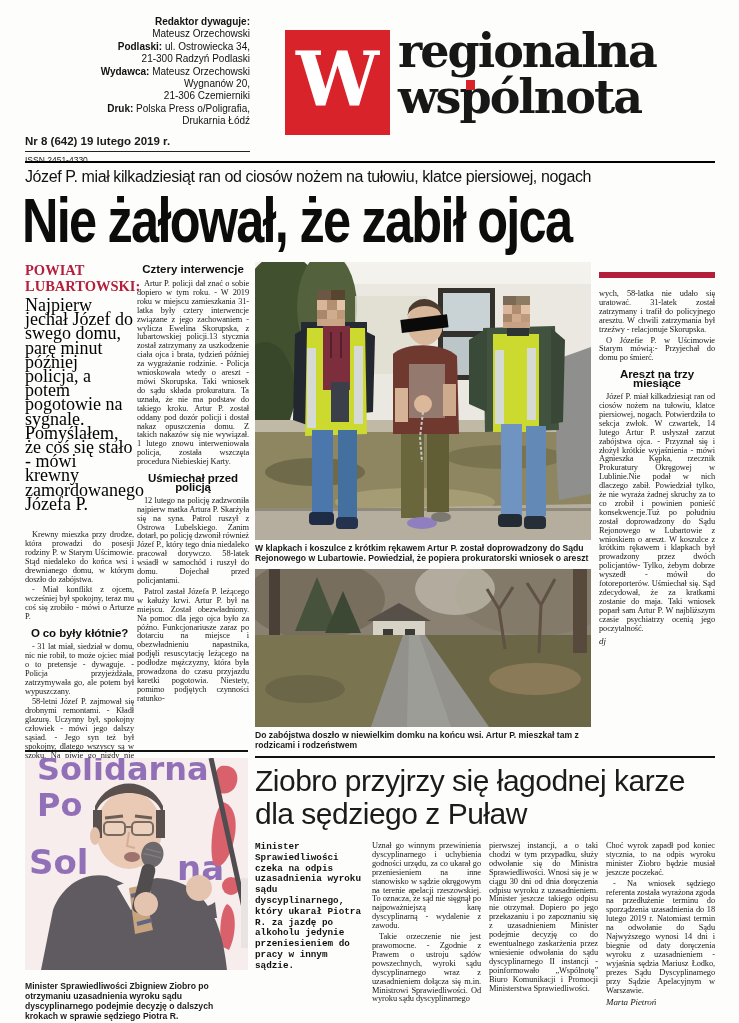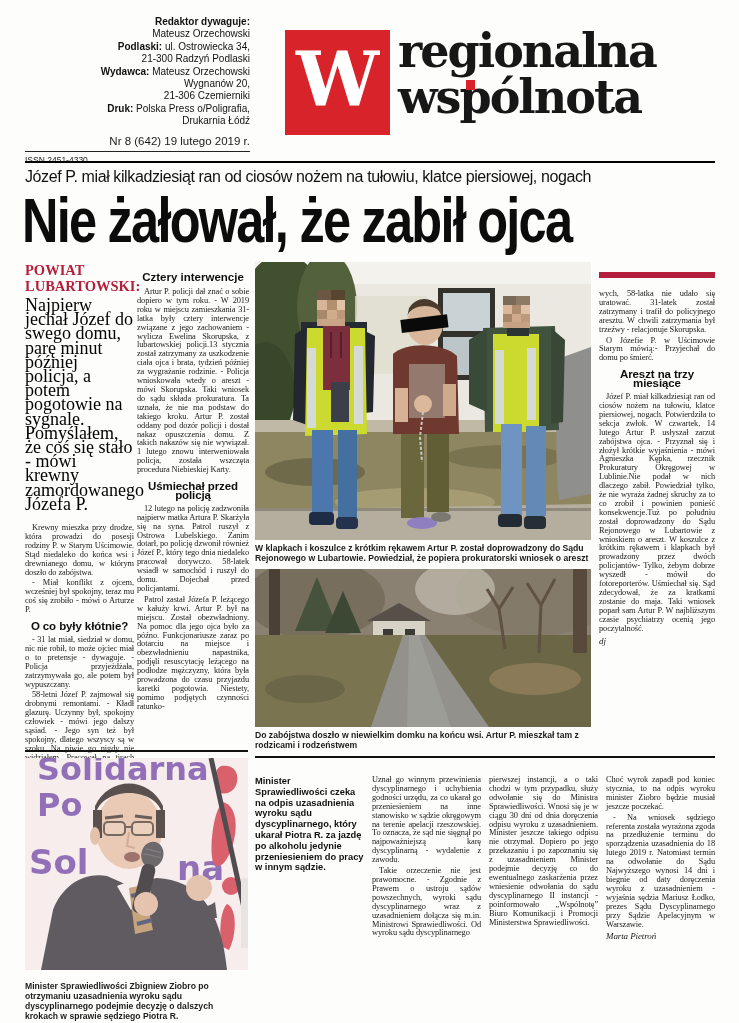--- a/index.html
+++ b/index.html
@@ -3,22 +3,22 @@
 <meta charset="utf-8">
 <style>
   html,body{margin:0;padding:0;background:#ffffff;}
   .page{position:relative;width:739px;height:1023px;background:#fdfdfc;overflow:hidden;
         font-family:"Liberation Serif",serif;color:#1a1a1a;}
   
   .masthead{position:absolute;left:25px;top:16px;width:225px;}
   .mh-info{font-family:"Liberation Sans",sans-serif;font-size:10px;line-height:12.4px;
            text-align:right;color:#111;}
   .mh-line b{font-weight:700;}
-  .mh-issue{font-family:"Liberation Sans",sans-serif;font-weight:400;font-size:11.5px;
-            text-align:right;margin-top:7px;}
+  .mh-issue{font-family:"Liberation Sans",sans-serif;font-weight:700;font-size:11.5px;
+            text-align:left;margin-top:7px;}
   .mh-rule{height:1px;background:#222;margin:4px 0 3px;}
   .mh-issn{font-family:"Liberation Sans",sans-serif;font-size:8.5px;color:#222;text-align:left;}
   .logo-box{position:absolute;left:285px;top:30px;width:105px;height:105px;background:#d8232a;
             display:flex;align-items:center;justify-content:center;}
   .logo-box span{font-family:"DejaVu Serif",serif;font-weight:700;font-size:74px;color:#fff;
                  transform:translateY(-4px);}
   .wordmark{position:absolute;left:398px;top:28px;font-family:"DejaVu Serif",serif;
             font-weight:700;font-size:46px;line-height:46px;letter-spacing:-2px;color:#171717;}
   .tittle{position:absolute;left:68px;top:52px;width:9px;height:10px;background:#d8232a;}
   .top-rule{position:absolute;left:25px;top:161px;width:690px;height:2px;background:#000;}
@@ -55,21 +55,21 @@
           overflow:hidden;}
   .photo3 .bword{position:absolute;font-family:"DejaVu Sans",sans-serif;font-weight:700;
                  color:#4c1d95;opacity:.8;}
   .photo3 svg{position:absolute;left:0;top:0;}
   .caption3{position:absolute;left:25px;top:978px;width:223px;}
   .article2{position:absolute;left:255px;top:764px;width:461px;}
   .headline2{margin:0;font-family:"Liberation Sans",sans-serif;font-weight:400;font-size:30px;
              line-height:33px;letter-spacing:-0.5px;color:#1b1b1b;}
   .cols2{display:flex;gap:8px;margin-top:12px;}
   .cols2 .c{width:109px;}
-  .lead2{font-family:Liberation Sans, sans-serif;font-weight:700;font-size:9.3px;
+  .lead2{font-family:Liberation Mono, monospace;font-weight:700;font-size:9.3px;
          line-height:10.8px;text-align:left;color:#111;margin-bottom:21px;}
 </style>
 </head>
 <body>
 
 <div class="page">
 
   <div class="masthead">
     <div class="mh-info">
       <div class="mh-line"><b>Redaktor dywaguje:</b><span></span></div>
@@ -97,31 +97,31 @@
   </div>
 
   <div class="top-rule"></div>
 
   <div class="kicker">Józef P. miał kilkadziesiąt ran od ciosów nożem na tułowiu, klatce piersiowej, nogach</div>
   <h1 class="headline">Nie żałował, że zabił ojca</h1>
 
   <div class="col col1">
     <div class="section-label">POWIAT LUBARTOWSKI:</div>
     <div class="standfirst">Najpierw jechał Józef do swego domu, parę minut później policja, a potem pogotowie na sygnale. Pomyślałem, że coś się stało - mówi krewny zamordowanego Józefa P.</div>
-    <div class="body" style="margin-top:13px;">
+    <div class="body" style="margin-top:20px;">
       <p>Krewny mieszka przy drodze, która prowadzi do posesji rodziny P. w Starym Uścimowie. Stąd niedaleko do końca wsi i drewnianego domu, w którym doszło do zabójstwa.</p>
       <p>- Miał konflikt z ojcem, wcześniej był spokojny, teraz mu coś się zrobiło - mówi o Arturze P.</p>
       <div class="subhead">O co były kłótnie?</div>
       <p>- 31 lat miał, siedział w domu, nic nie robił, to może ojciec miał o to pretensje - dywaguje. - Policja przyjeżdżała, zatrzymywała go, ale potem był wypuszczany.</p>
       <p>58-letni Józef P. zajmował się drobnymi remontami. - Kładł glazurę. Uczynny był, spokojny człowiek - mówi jego dalszy sąsiad. - Jego syn też był spokojny, dlatego wszyscy są w szoku. Na piwie go nigdy nie widziałem. Pracował na tirach czy był ochroniarzem w Lublinie. Ale ostatnio nie pracował.</p>
     </div>
   </div>
 
   <div class="col col2">
-    <div class="subhead" style="margin-top:8px;">Cztery interwencje</div>
+    <div class="subhead" style="margin-top:0;">Cztery interwencje</div>
     <div class="body">
       <p>Artur P. policji dał znać o sobie dopiero w tym roku. - W 2019 roku w miejscu zamieszkania 31-latka były cztery interwencje związane z jego zachowaniem - wylicza Ewelina Skorupska, z lubartowskiej policji.13 stycznia został zatrzymany za uszkodzenie ciała ojca i brata, tydzień później za wygrażanie rodzinie. - Policja wnioskowała wtedy o areszt - mówi Skorupska. Taki wniosek do sądu składa prokuratura. Ta uznała, że nie ma podstaw do takiego kroku. Artur P. został oddany pod dozór policji i dostał nakaz opuszczenia domu. Z takich nakazów się nie wywiązał. 1 lutego znowu interweniowała policja, została wszczęta procedura Niebieskiej Karty.</p>
       <div class="subhead">Uśmiechał przed policją</div>
       <p>12 lutego na policję zadzwoniła najpierw matka Artura P. Skarżyła się na syna. Patrol ruszył z Ostrowa Lubelskiego. Zanim dotarł, po policję dzwonił również Józef P., który tego dnia niedaleko pracował dorywczo. 58-latek wsiadł w samochód i ruszył do domu. Dojechał przed policjantami.</p>
       <p>Patrol zastał Józefa P. leżącego w kałuży krwi. Artur P. był na miejscu. Został obezwładniony. Na pomoc dla jego ojca było za późno. Funkcjonariusze zaraz po dotarciu na miejsce i obezwładnieniu napastnika, podjęli resuscytację leżącego na podłodze mężczyzny, która była prowadzona do czasu przyjazdu karetki pogotowia. Niestety, pomimo podjętych czynności ratunko-</p>
     </div>
   </div>
 
   <div class="photo-stack">
     <svg class="photo" width="336" height="278" viewBox="0 0 336 278">
@@ -295,20 +295,21 @@
       <circle cx="174" cy="130" r="13" fill="#dfb99c"></circle>
       <path d="M158,140 C164,150 180,152 190,144 L192,160 L156,160 Z" fill="#2a2a31"></path>
       <rect width="223" height="212" fill="#f3d9da" opacity="0.18"></rect>
       <rect width="223" height="212" fill="#ffffff" opacity="0.10"></rect>
       <rect x="216" y="120" width="7" height="70" fill="#e9e4e2"></rect>
     </svg>
   </div>
   <div class="caption caption3">Minister Sprawiedliwości Zbigniew Ziobro po otrzymaniu uzasadnienia wyroku sądu dyscyplinarnego podejmie decyzję o dalszych krokach w sprawie sędziego Piotra R.</div>
 
   <div class="article2">
+    <h2 class="headline2">Ziobro przyjrzy się łagodnej karze dla sędziego z Puław</h2>
     <div class="cols2">
       <div class="c">
         <div class="lead2">Minister Sprawiedliwości czeka na odpis uzasadnienia wyroku sądu dyscyplinarnego, który ukarał Piotra R. za jazdę po alkoholu jedynie przeniesieniem do pracy w innym sądzie.</div>
       </div>
       <div class="c body">
         <p style="text-indent:0;">Uznał go winnym przewinienia dyscyplinarnego i uchybienia godności urzędu, za co ukarał go przeniesieniem na inne stanowisko w sądzie okręgowym na terenie apelacji rzeszowskiej. To oznacza, że sąd nie sięgnął po najpoważniejszą karę dyscyplinarną - wydalenie z zawodu.</p>
         <p>Takie orzeczenie nie jest prawomocne. - Zgodnie z Prawem o ustroju sądów powszechnych, wyroki sądu dyscyplinarnego wraz z uzasadnieniem dołącza się m.in. Ministrowi Sprawiedliwości. Od wyroku sądu dyscyplinarnego</p>
       </div>
       <div class="c body">
         <p style="text-indent:0;">pierwszej instancji, a o taki chodzi w tym przypadku, służy odwołanie się do Ministra Sprawiedliwości. Wnosi się je w ciągu 30 dni od dnia doręczenia odpisu wyroku z uzasadnieniem. Minister jeszcze takiego odpisu nie otrzymał. Dopiero po jego przekazaniu i po zapoznaniu się z uzasadnieniem Minister podejmie decyzję co do ewentualnego zaskarżenia przez wniesienie odwołania do sądu dyscyplinarnego II instancji - poinformowało „Wspólnotę” Biuro Komunikacji i Promocji Ministerstwa Sprawiedliwości.</p>

